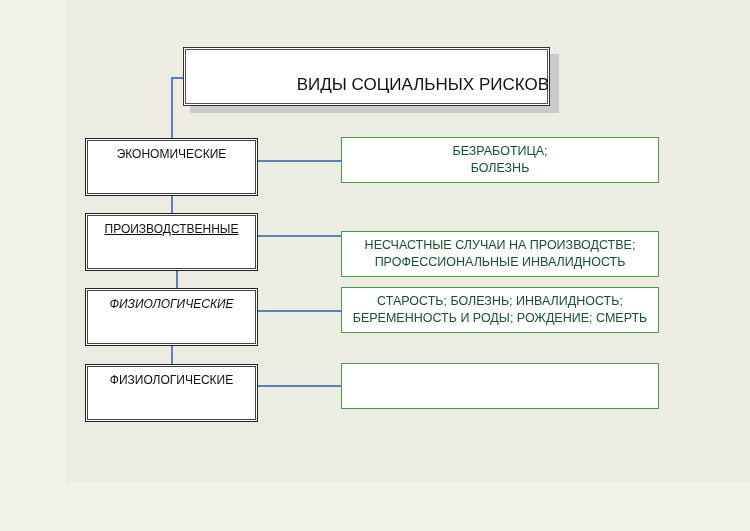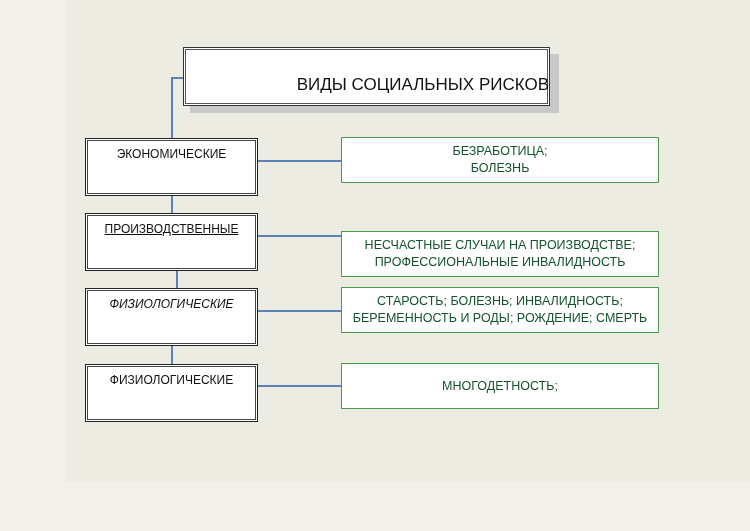--- a/index.html
+++ b/index.html
@@ -82,14 +82,13 @@
 </div>
 <div class="desc" style="top:212px;margin-top:19px;">
   <span>НЕСЧАСТНЫЕ СЛУЧАИ НА ПРОИЗВОДСТВЕ;</span>
   <span>ПРОФЕССИОНАЛЬНЫЕ ИНВАЛИДНОСТЬ</span>
 </div>
 <div class="desc" style="top:287px;">
   <span>СТАРОСТЬ; БОЛЕЗНЬ; ИНВАЛИДНОСТЬ;</span>
   <span>БЕРЕМЕННОСТЬ И РОДЫ; РОЖДЕНИЕ; СМЕРТЬ</span>
 </div>
 <div class="desc" style="top:363px;">
-  <span>МНОГОДЕТНОСТЬ;</span>
 </div>
 
 </body></html>

